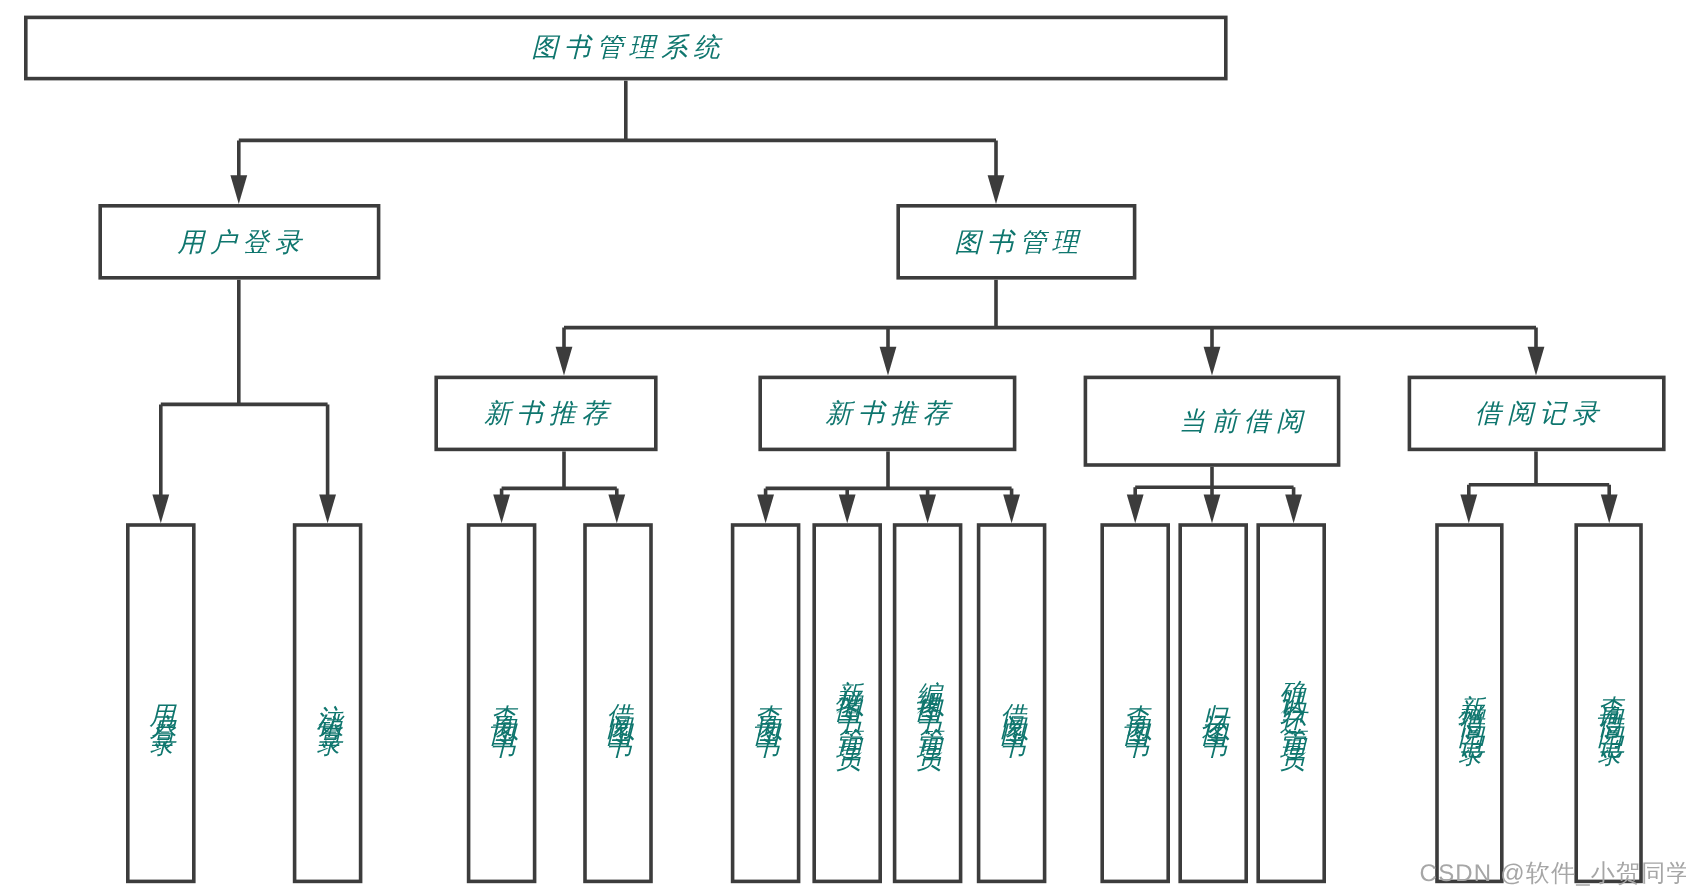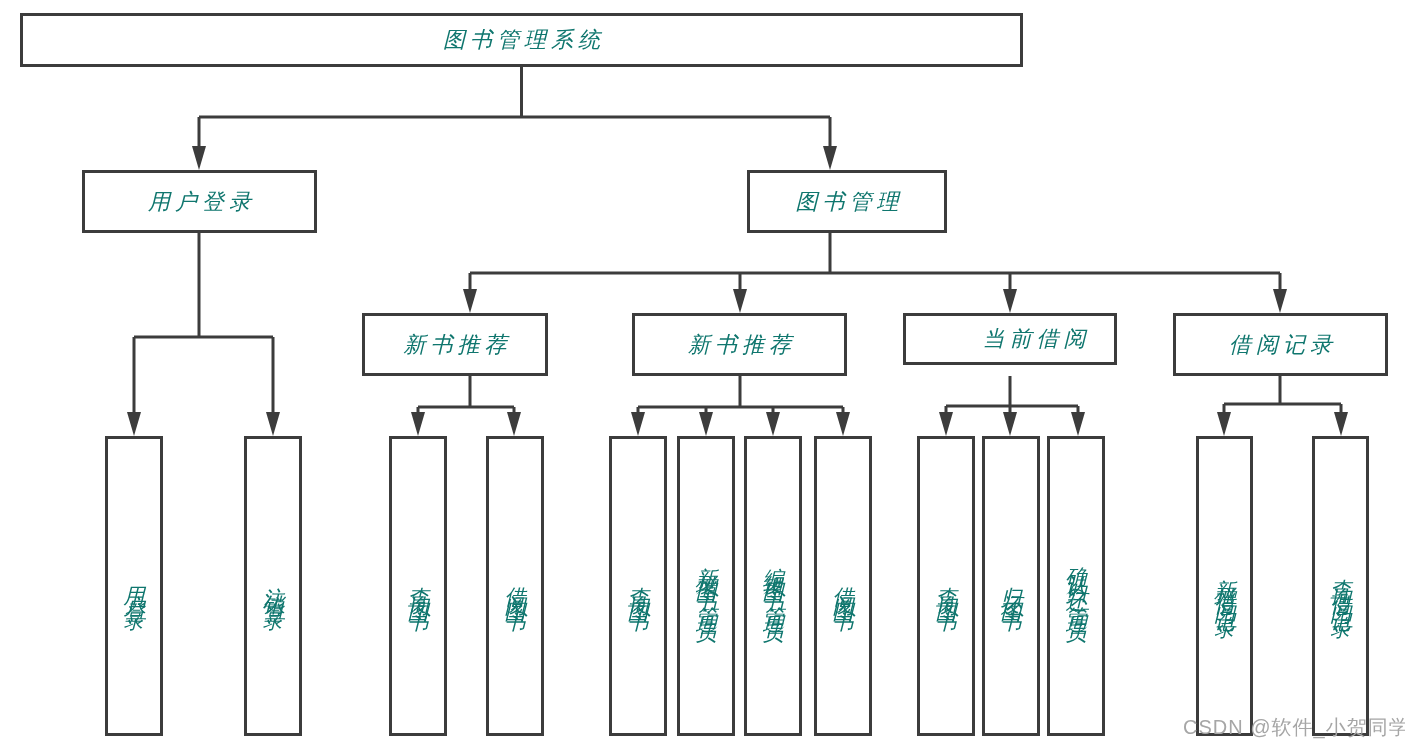--- a/index.html
+++ b/index.html
@@ -99,21 +99,21 @@
     </g>
   </svg>
 
   <div class="node h" style="left:20px;top:13px;width:1003px;height:54px;">图书管理系统</div>
 
   <div class="node h" style="left:82px;top:170px;width:235px;height:63px;">用户登录</div>
   <div class="node h" style="left:747px;top:170px;width:200px;height:63px;">图书管理</div>
 
   <div class="node h" style="left:362px;top:313px;width:186px;height:63px;text-align:center;">新书推荐</div>
   <div class="node h" style="left:632px;top:313px;width:215px;height:63px;">新书推荐</div>
-  <div class="node h" style="left:903px;top:313px;width:214px;height:52px;padding-left:48px;">当前借阅</div>
+  <div class="node h" style="left:903px;top:313px;width:214px;height:76px;padding-left:48px;">当前借阅</div>
   <div class="node h" style="left:1173px;top:313px;width:215px;height:63px;">借阅记录</div>
 
   <div class="node v" style="left:105px;top:436px;width:58px;height:300px;">用户登录</div>
   <div class="node v" style="left:244px;top:436px;width:58px;height:300px;">注销登录</div>
 
   <div class="node v" style="left:389px;top:436px;width:58px;height:300px;">查询图书</div>
   <div class="node v" style="left:486px;top:436px;width:58px;height:300px;">借阅图书</div>
 
   <div class="node v" style="left:609px;top:436px;width:58px;height:300px;">查询图书</div>
   <div class="node v" style="left:677px;top:436px;width:58px;height:300px;">新增图书（管理员）</div>

